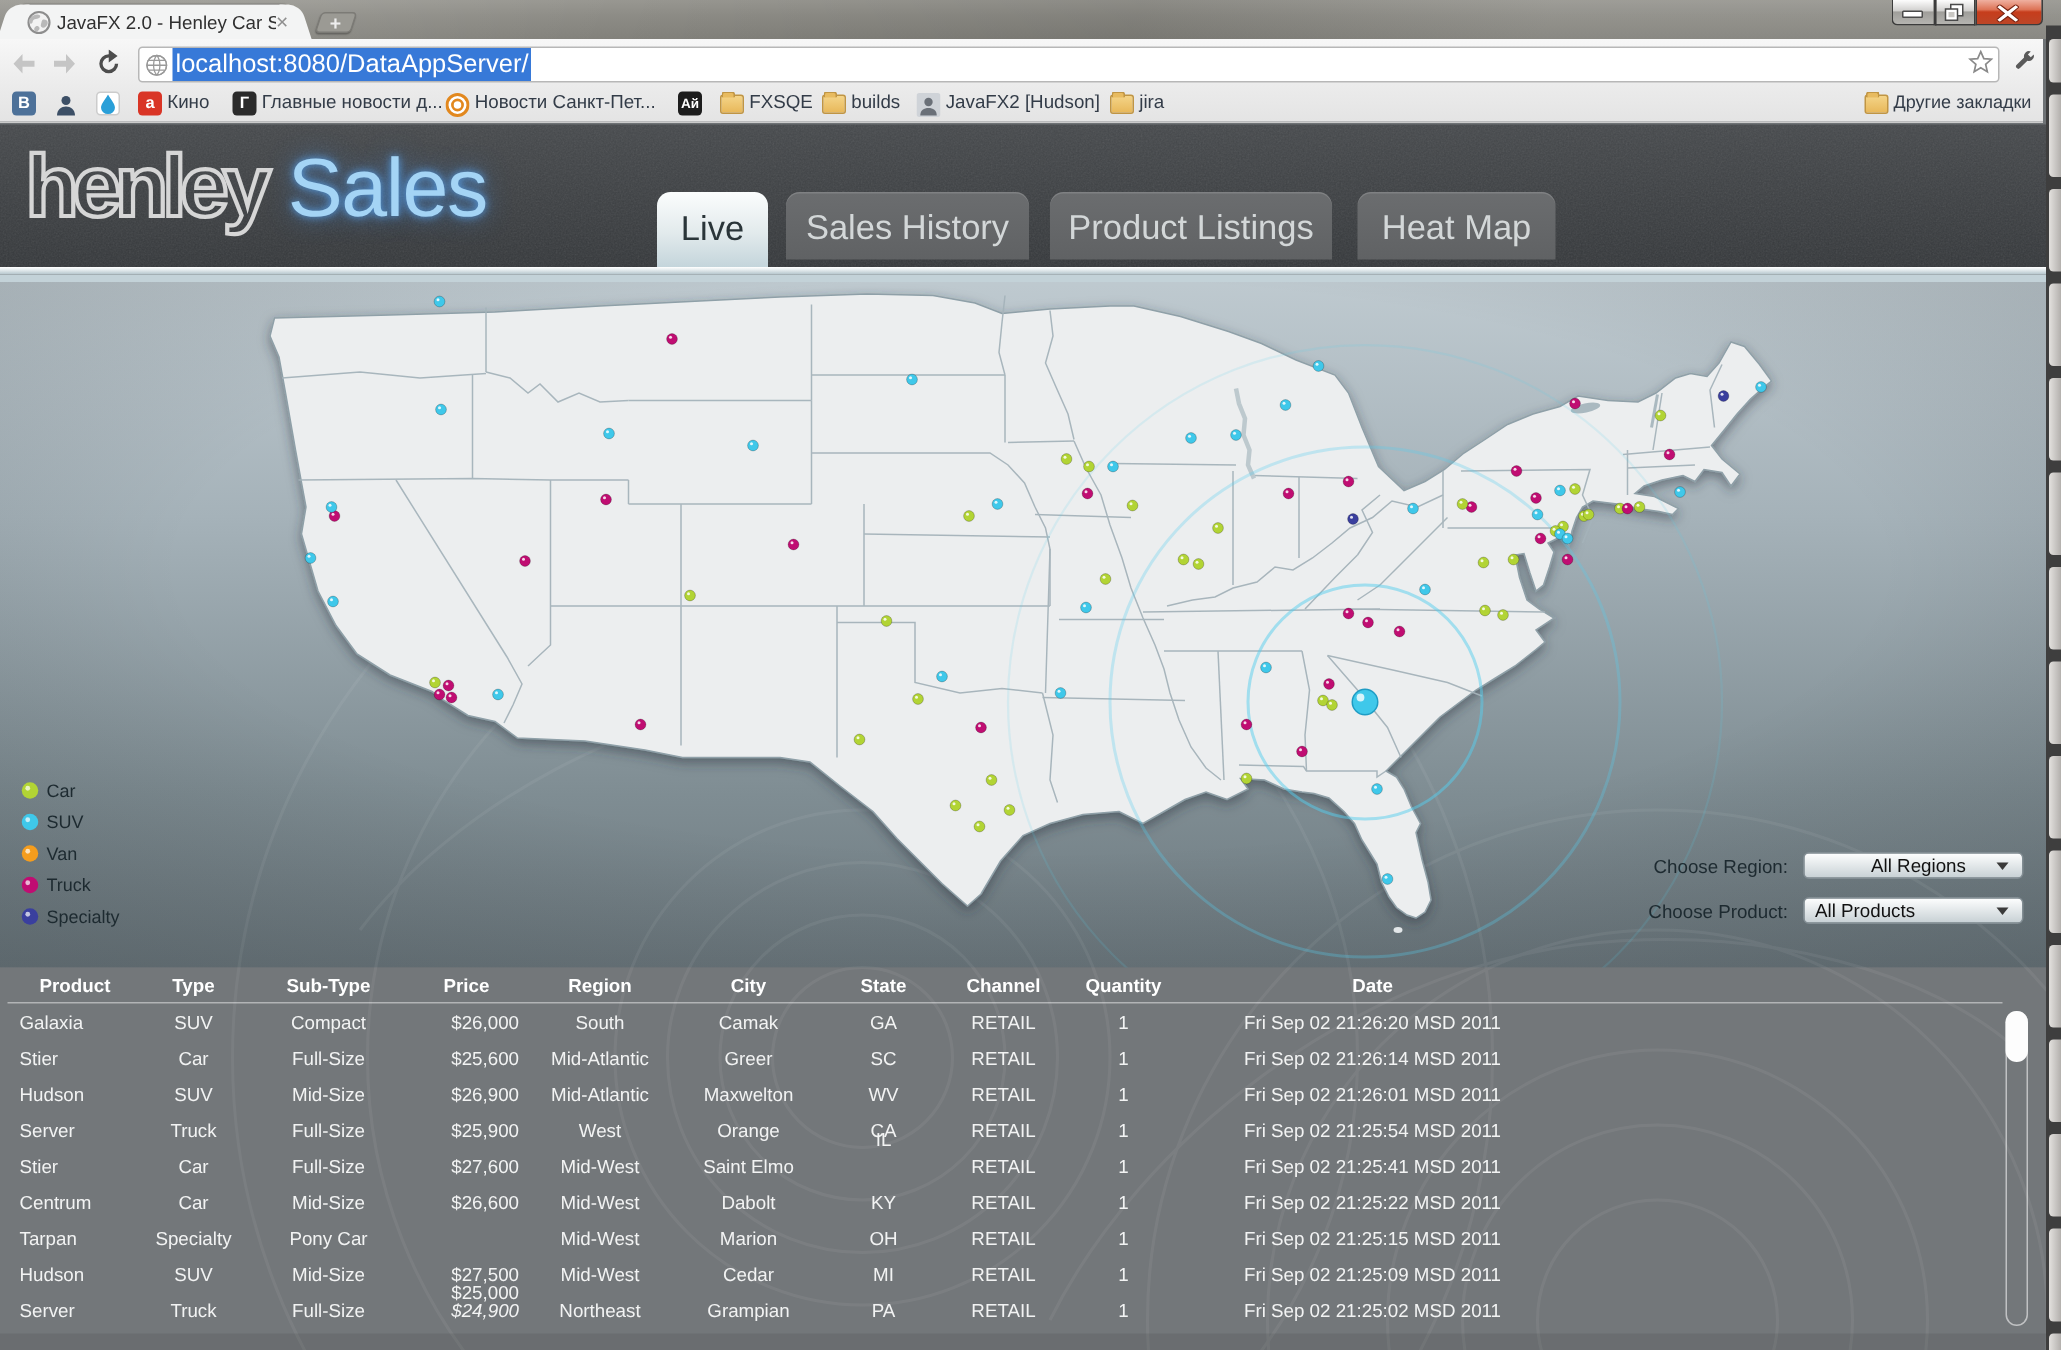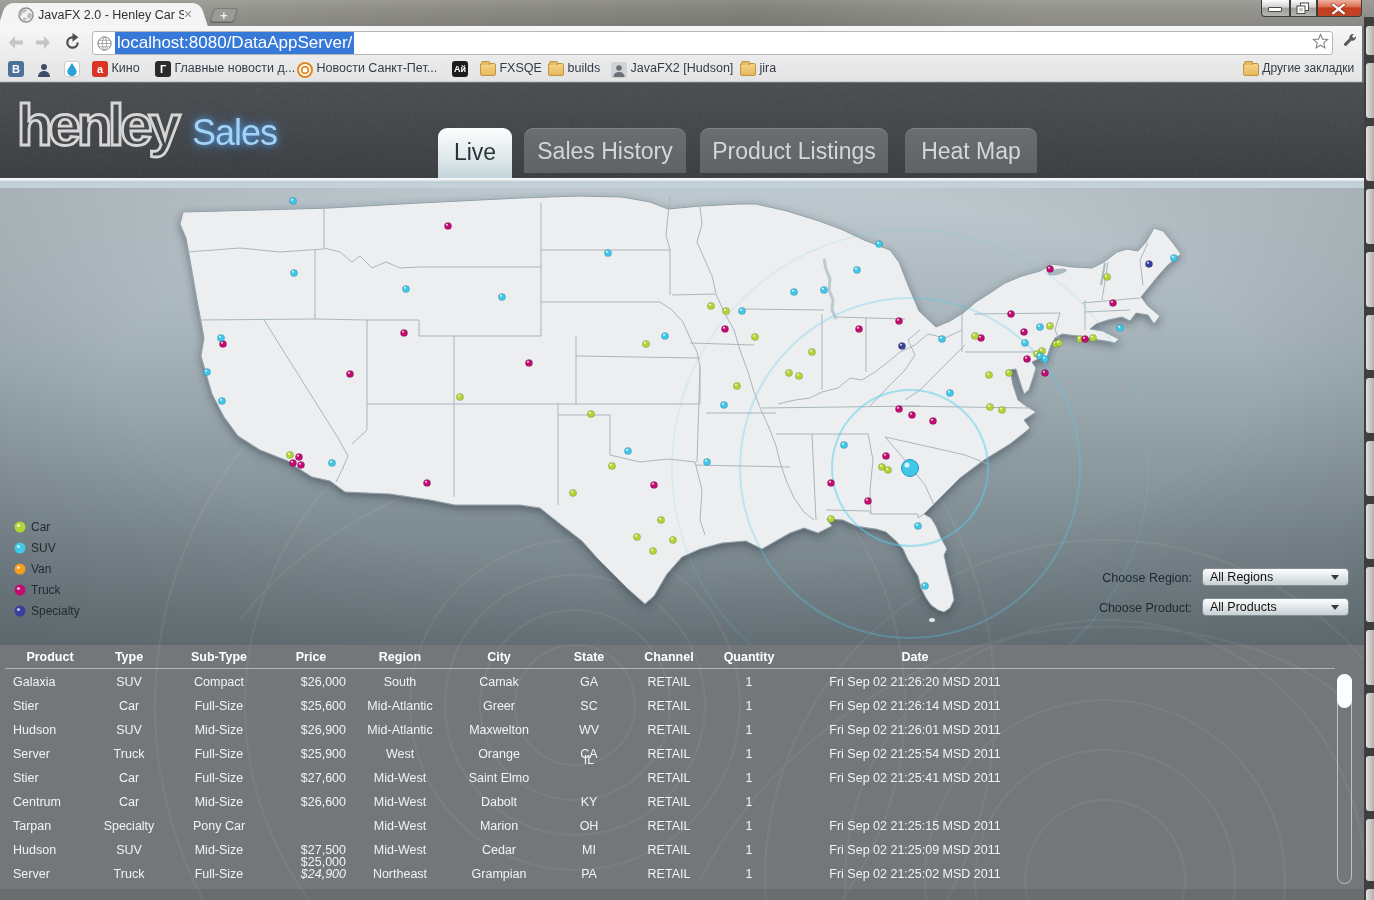--- a/index.html
+++ b/index.html
@@ -28,21 +28,21 @@
 .bk svg{vertical-align:top;margin-top:1px;}
 .bkic{display:inline-block;width:16px;height:16px;vertical-align:top;border-radius:3px;text-align:center;font-size:11px;font-weight:bold;line-height:16px;color:#fff;}
 .fold{display:inline-block;width:16px;height:13px;margin-top:2px;vertical-align:top;background:linear-gradient(180deg,#f4d488,#e8b85a);border:1px solid #c09544;border-radius:2px;position:relative;}
 .fold:before{content:"";position:absolute;left:0;top:-3px;width:7px;height:3px;background:#e8bb60;border:1px solid #c09544;border-bottom:none;border-radius:2px 2px 0 0;}
 
 #app{position:absolute;left:0;top:83px;width:1374px;height:817px;}
 #apphead{position:absolute;left:0;top:0;width:1374px;height:95px;background:linear-gradient(180deg,#46494c,#35383b);}
 #hband{position:absolute;left:0;top:95px;width:1374px;height:5px;background:linear-gradient(180deg,#ffffff 0%,#e8eef0 35%,#b3c4cb 100%);}
 #logo{position:absolute;left:17px;top:8px;font-size:58px;letter-spacing:-1px;white-space:nowrap;}
 #logo b{font-weight:bold;color:transparent;-webkit-text-stroke:2.8px #d6d6d6;letter-spacing:-4px;}
-#logo span{font-weight:normal;font-size:36px;letter-spacing:-1px;color:#a4d4f5;text-shadow:0 0 6px rgba(90,170,250,.9),0 0 16px rgba(70,150,245,.6);}
+#logo span{font-weight:normal;font-size:55px;letter-spacing:-1px;color:#a4d4f5;text-shadow:0 0 6px rgba(90,170,250,.9),0 0 16px rgba(70,150,245,.6);}
 .apptab{position:absolute;top:45px;height:45px;background:linear-gradient(180deg,#6b6d6f,#606264);border-radius:9px 9px 0 0;color:#d3d7d8;font-size:23px;text-align:center;line-height:46px;box-shadow:inset 0 1px 0 rgba(255,255,255,.14);}
 #tabLive{left:438px;top:45px;width:74px;height:50px;background:linear-gradient(180deg,#fbfdfd 0%,#e2eaec 55%,#c4d5db 100%);color:#2a3539;border-radius:9px 9px 0 0;position:absolute;font-size:23px;text-align:center;line-height:48px;}
 </style>
 </head>
 <body>
 <div id="titlebar">
  <div id="tab">
       <svg style="position:absolute;left:8px;top:4px" width="16" height="16" viewBox="0 0 16 16">
         <circle cx="8" cy="8" r="7" fill="#f2f2f2" stroke="#8d8d8d" stroke-width="1.4"></circle>
         <path d="M4 3.5c1.5-1 3.5-1.2 4.5-.4.8.6.2 1.6-.8 2-1.2.5-2.5.3-3.4 1.2-.8.8-.3 2-1.2 2.4-.9.3-1.8-.4-1.9-1.5C1.1 5.7 2.6 4.4 4 3.5zM10.5 6.2c1.2-.4 2.8.2 3.2 1.3.4 1.2-.3 2.6-1.3 3.4-.9.7-2.2.8-2.9 0-.6-.8-.2-1.9.1-2.8.2-.8.3-1.6.9-1.9zM6 10.5c.9-.3 2 .1 2.3 1 .3.8-.3 1.7-1.1 2.1-.8.4-1.9.3-2.3-.5-.4-.9.2-2.2 1.1-2.6z" fill="#b9b9b9"></path>
@@ -454,21 +454,21 @@
 .hrow{position:absolute;top:0;height:24px;font-weight:bold;color:#fff;}
 .cell{position:absolute;text-align:center;white-space:nowrap;line-height:24px;height:24px;}
 #headline{position:absolute;left:5px;top:668px;width:1330px;height:1px;background:rgba(255,255,255,0.45);}
 #sbtrack{position:absolute;left:1337px;top:674px;width:15px;height:210px;border:1px solid rgba(255,255,255,0.55);border-radius:8px;}
 #sbthumb{position:absolute;left:1337px;top:674px;width:15px;height:34px;background:#fdfdfd;border-radius:8px;}
 #rightstrip{position:absolute;left:1364px;top:17px;width:10px;height:883px;background:#3e3e3e;}
 .seg{position:absolute;left:2px;width:8px;background:linear-gradient(90deg,#e3e1de,#b3b0ad);border-radius:3px 0 0 3px;}
 </style>
 <div id="choose">
  <div class="chlabel" style="left:1072px;top:571px;">Choose Region:</div>
- <div class="dd" style="top:568px;">All Regions</div>
+ <div class="dd" style="top:568px;text-align:center;">All Regions</div>
  <div class="chlabel" style="left:1072px;top:601px;">Choose Product:</div>
  <div class="dd" style="top:598px;">All Products</div>
 </div>
 <div id="dtable">
     <div class="cell hrow" style="left:0px;width:100px;">Product</div>
     <div class="cell hrow" style="left:100px;width:58px;">Type</div>
     <div class="cell hrow" style="left:158px;width:122px;">Sub-Type</div>
     <div class="cell hrow" style="left:274px;width:74px;">Price</div>
     <div class="cell hrow" style="left:352px;width:96px;">Region</div>
     <div class="cell hrow" style="left:448px;width:102px;">City</div>
@@ -528,20 +528,21 @@
     <div class="cell" style="left:788px;width:254px;top:121px;">Fri Sep 02 21:25:41 MSD 2011</div>
     <div class="cell" style="left:0px;width:100px;top:145px;text-align:left;padding-left:13px;">Centrum</div>
     <div class="cell" style="left:100px;width:58px;top:145px;">Car</div>
     <div class="cell" style="left:158px;width:122px;top:145px;">Mid-Size</div>
     <div class="cell" style="left:274px;width:73px;top:145px;text-align:right;padding-right:1px;">$26,600</div>
     <div class="cell" style="left:352px;width:96px;top:145px;">Mid-West</div>
     <div class="cell" style="left:448px;width:102px;top:145px;">Dabolt</div>
     <div class="cell" style="left:550px;width:78px;top:145px;">KY</div>
     <div class="cell" style="left:628px;width:82px;top:145px;">RETAIL</div>
     <div class="cell" style="left:710px;width:78px;top:145px;">1</div>
+    <div class="cell" style="left:788px;width:254px;top:145px;">Fri Sep 02 21:25:22 MSD 2011</div>
     <div class="cell" style="left:0px;width:100px;top:169px;text-align:left;padding-left:13px;">Tarpan</div>
     <div class="cell" style="left:100px;width:58px;top:169px;">Specialty</div>
     <div class="cell" style="left:158px;width:122px;top:169px;">Pony Car</div>
     <div class="cell" style="left:274px;width:73px;top:169px;text-align:right;padding-right:1px;margin-top:36px;">$25,000</div>
     <div class="cell" style="left:352px;width:96px;top:169px;">Mid-West</div>
     <div class="cell" style="left:448px;width:102px;top:169px;">Marion</div>
     <div class="cell" style="left:550px;width:78px;top:169px;">OH</div>
     <div class="cell" style="left:628px;width:82px;top:169px;">RETAIL</div>
     <div class="cell" style="left:710px;width:78px;top:169px;">1</div>
     <div class="cell" style="left:788px;width:254px;top:169px;">Fri Sep 02 21:25:15 MSD 2011</div>

